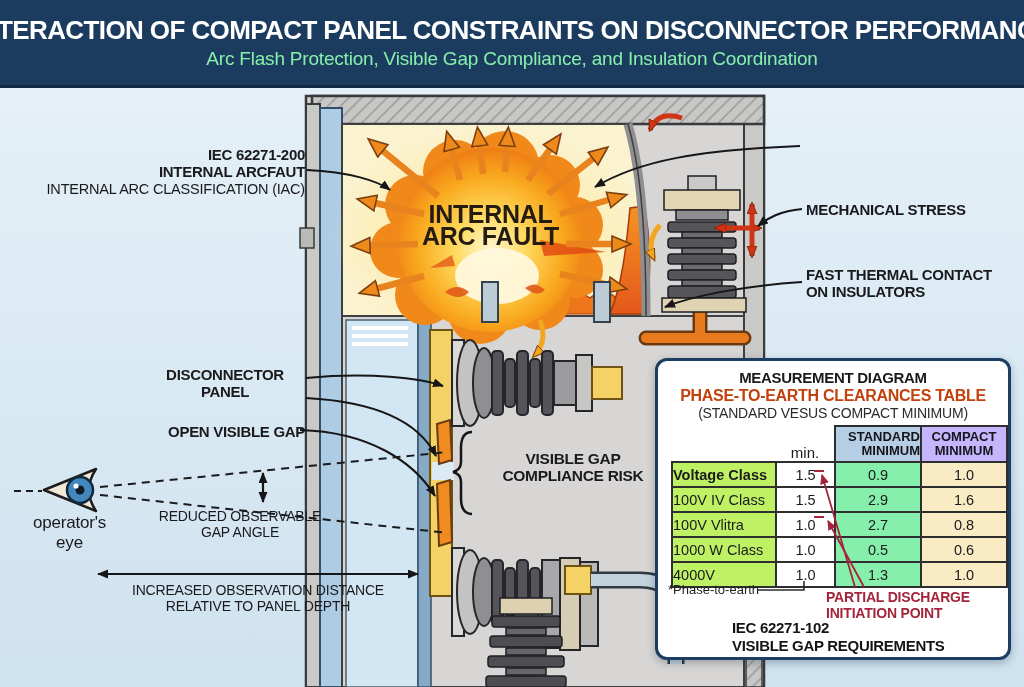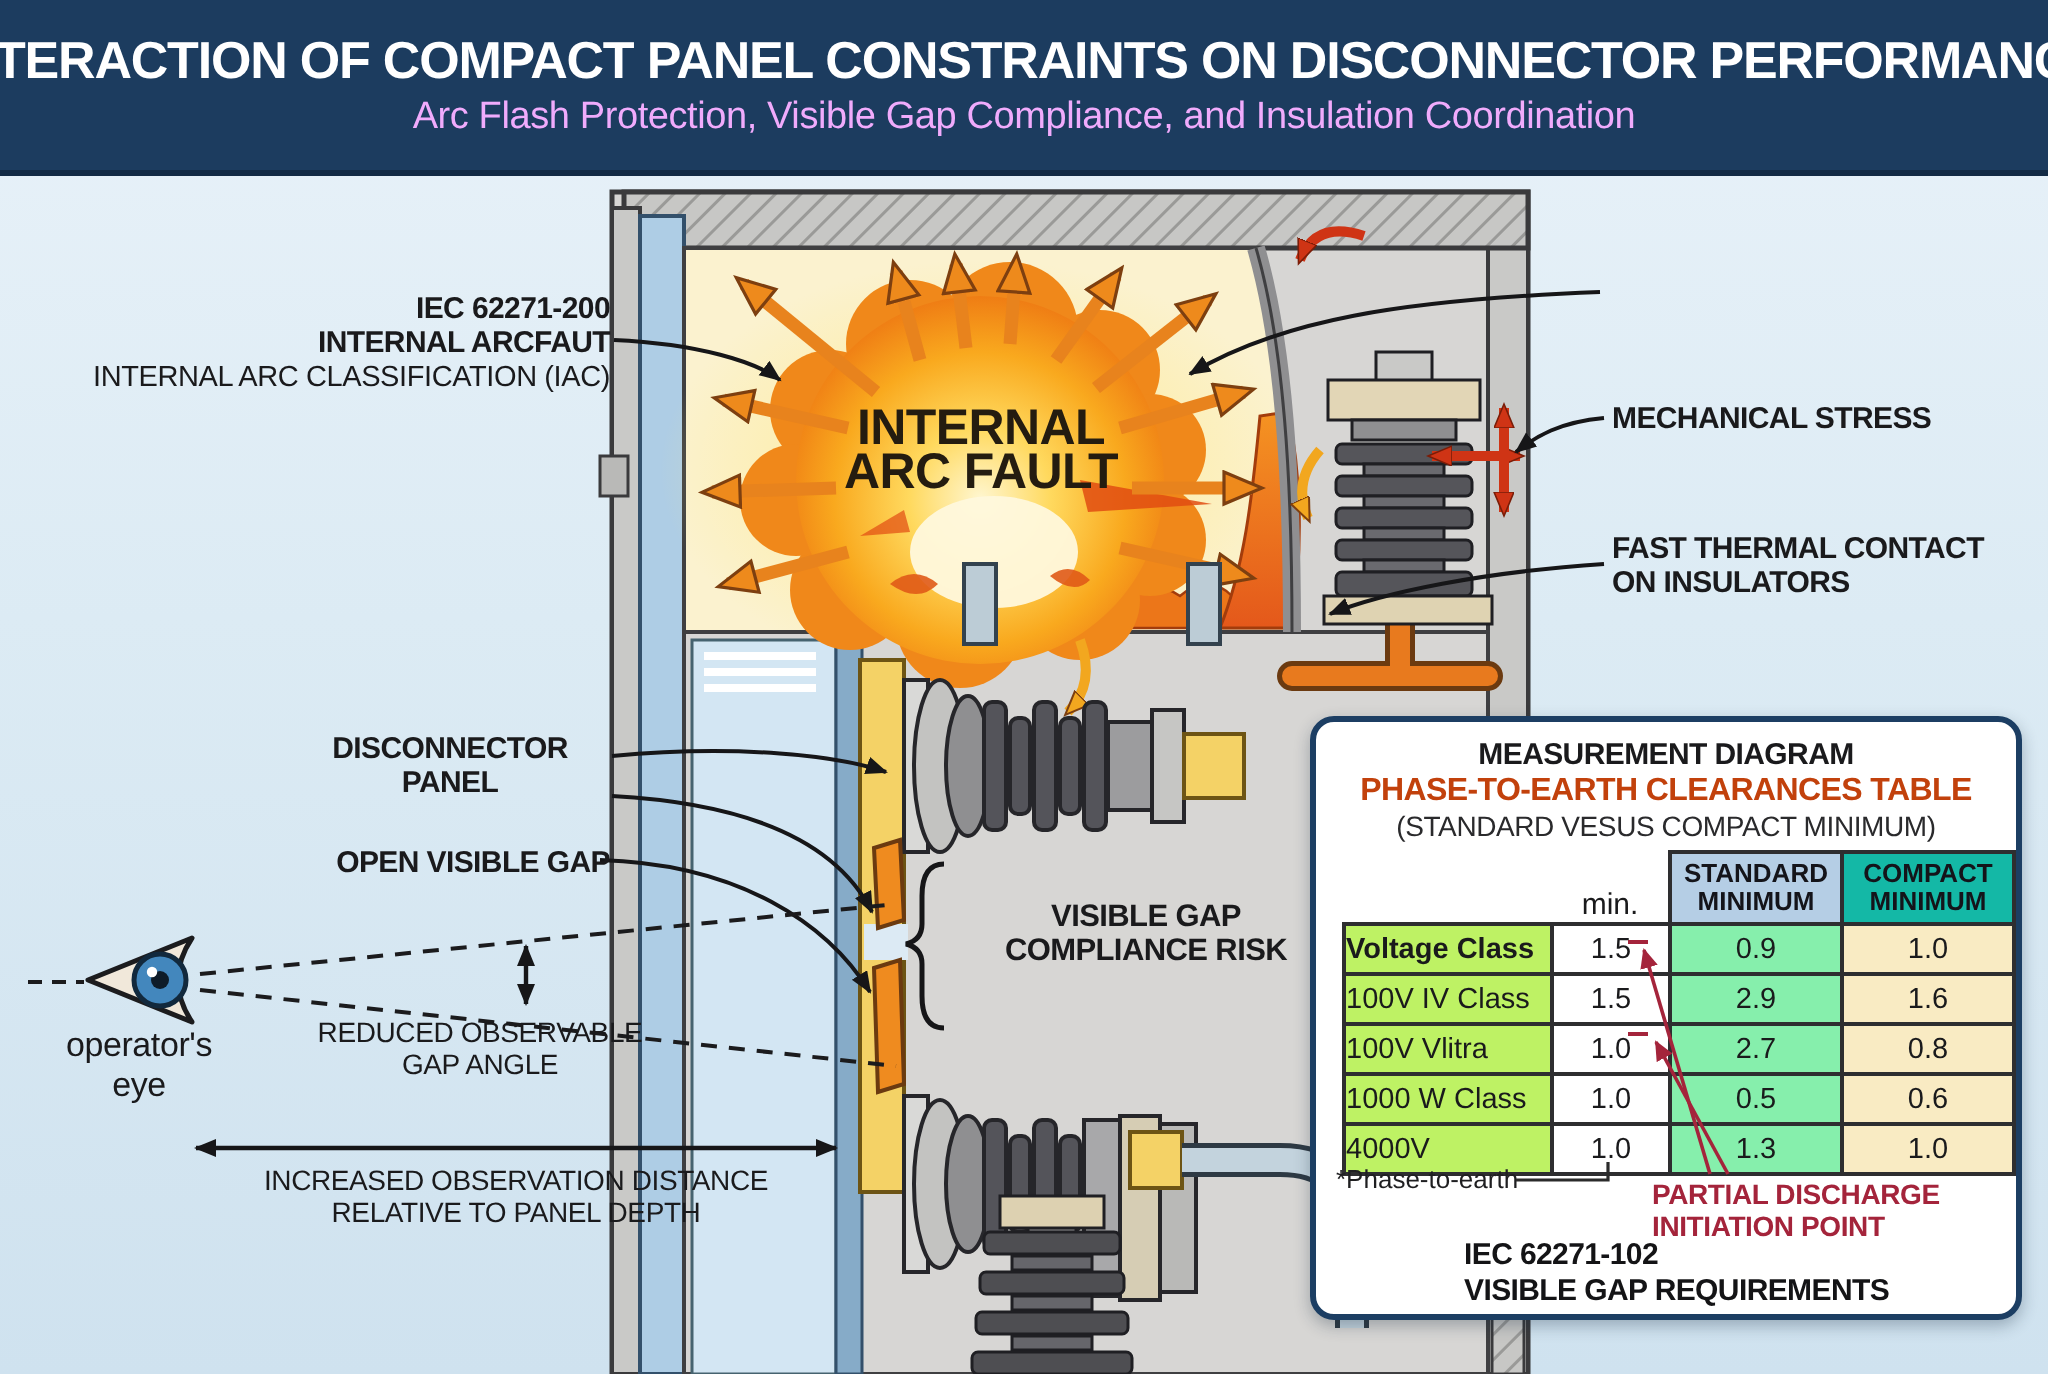--- a/index.html
+++ b/index.html
@@ -4,42 +4,42 @@
 <style>
   html,body{margin:0;padding:0;}
   .canvas{position:relative;width:1024px;height:687px;overflow:hidden;
     font-family:"Liberation Sans",sans-serif;
     background:linear-gradient(180deg,#e9f2f9 0%,#dcebf4 45%,#cfe2ef 100%);}
   
   .hdr{position:absolute;left:0;top:0;width:1024px;height:88px;background:#1c3c5f;
     display:flex;flex-direction:column;align-items:center;justify-content:center;gap:2px;
     border-bottom:3px solid #122a44;box-sizing:border-box;}
   .hdr-title{color:#ffffff;font-weight:bold;font-size:26px;letter-spacing:-0.6px;white-space:nowrap;}
-  .hdr-sub{color:#f0abfc;font-size:19px;letter-spacing:-0.2px;}
+  .hdr-sub{color:#86efac;font-size:19px;letter-spacing:-0.2px;}
   
   .diag{position:absolute;left:0;top:0;}
   
   .lbl{position:absolute;color:#1a1a1c;font-weight:bold;font-size:15px;line-height:17px;letter-spacing:-0.3px;}
   .lbl-reg{position:absolute;color:#1a1a1c;font-size:14px;line-height:16px;letter-spacing:-0.2px;}
   .pre{white-space:pre-line;}
   .arcfault{position:absolute;color:#241c10;font-weight:bold;font-size:25px;line-height:22px;text-align:center;letter-spacing:-0.3px;}
   
   .card{position:absolute;left:655px;top:358px;width:356px;height:302px;background:#ffffff;
     border:3.5px solid #1c3e63;border-radius:12px;box-sizing:border-box;
     box-shadow:0 3px 8px rgba(20,40,60,.3);}
   .card .t1{position:absolute;left:0;top:8px;width:100%;text-align:center;font-weight:bold;font-size:15px;color:#1a1a1c;letter-spacing:-0.3px;}
   .card .t2{position:absolute;left:0;top:26px;width:100%;text-align:center;font-weight:bold;font-size:16px;color:#c2410c;letter-spacing:-0.3px;}
   .card .t3{position:absolute;left:0;top:44px;width:100%;text-align:center;font-size:14px;color:#2a2a2c;letter-spacing:-0.2px;}
   .mtable{position:absolute;left:13px;top:64px;border-collapse:collapse;table-layout:fixed;}
   .mtable th,.mtable td{padding:0;}
-  .mtable .w-lbl{width:104px;} .mtable .w-min{width:58px;} .mtable .w-std{width:84px;} .mtable .w-cmp{width:84px;}
+  .mtable .w-lbl{width:104px;} .mtable .w-min{width:58px;} .mtable .w-std{width:84px;text-align:right;} .mtable .w-cmp{width:84px;}
   .mtable thead th{height:34px;}
   .h-min{vertical-align:bottom;font-weight:normal;font-size:15px;text-align:center;padding-bottom:2px;color:#1a1a1c;}
   .h-std{background:#b5cee5;border:2px solid #2e2e30;font-weight:bold;font-size:13px;line-height:14px;text-align:center;color:#14141a;}
-  .h-cmp{background:#14b8a6;border:2px solid #2e2e30;font-weight:bold;font-size:13px;line-height:14px;text-align:center;color:#14141a;}
+  .h-cmp{background:#c4b5fd;border:2px solid #2e2e30;font-weight:bold;font-size:13px;line-height:14px;text-align:center;color:#14141a;}
   .mtable tbody td{height:23px;border:2px solid #2e2e30;font-size:14.5px;color:#1a1a1c;}
   .c-lbl{background:#bef264;padding-left:5px;}
   .c-min{background:#ffffff;text-align:center;}
   .c-std{background:#86efac;text-align:center;}
   .c-cmp{background:#f9ebc3;text-align:center;}
   .row-bold td:first-child{font-weight:bold;}
   .foot{position:absolute;left:10px;top:221px;font-size:13px;color:#1f1f21;}
   .pdisch{position:absolute;left:168px;top:228px;font-weight:bold;font-size:14px;line-height:16px;color:#a4243b;letter-spacing:-0.2px;}
   .iec102{position:absolute;left:74px;top:258px;font-weight:bold;font-size:15px;line-height:18px;color:#141416;letter-spacing:-0.3px;}
   .card-overlay{position:absolute;left:0;top:0;pointer-events:none;}

